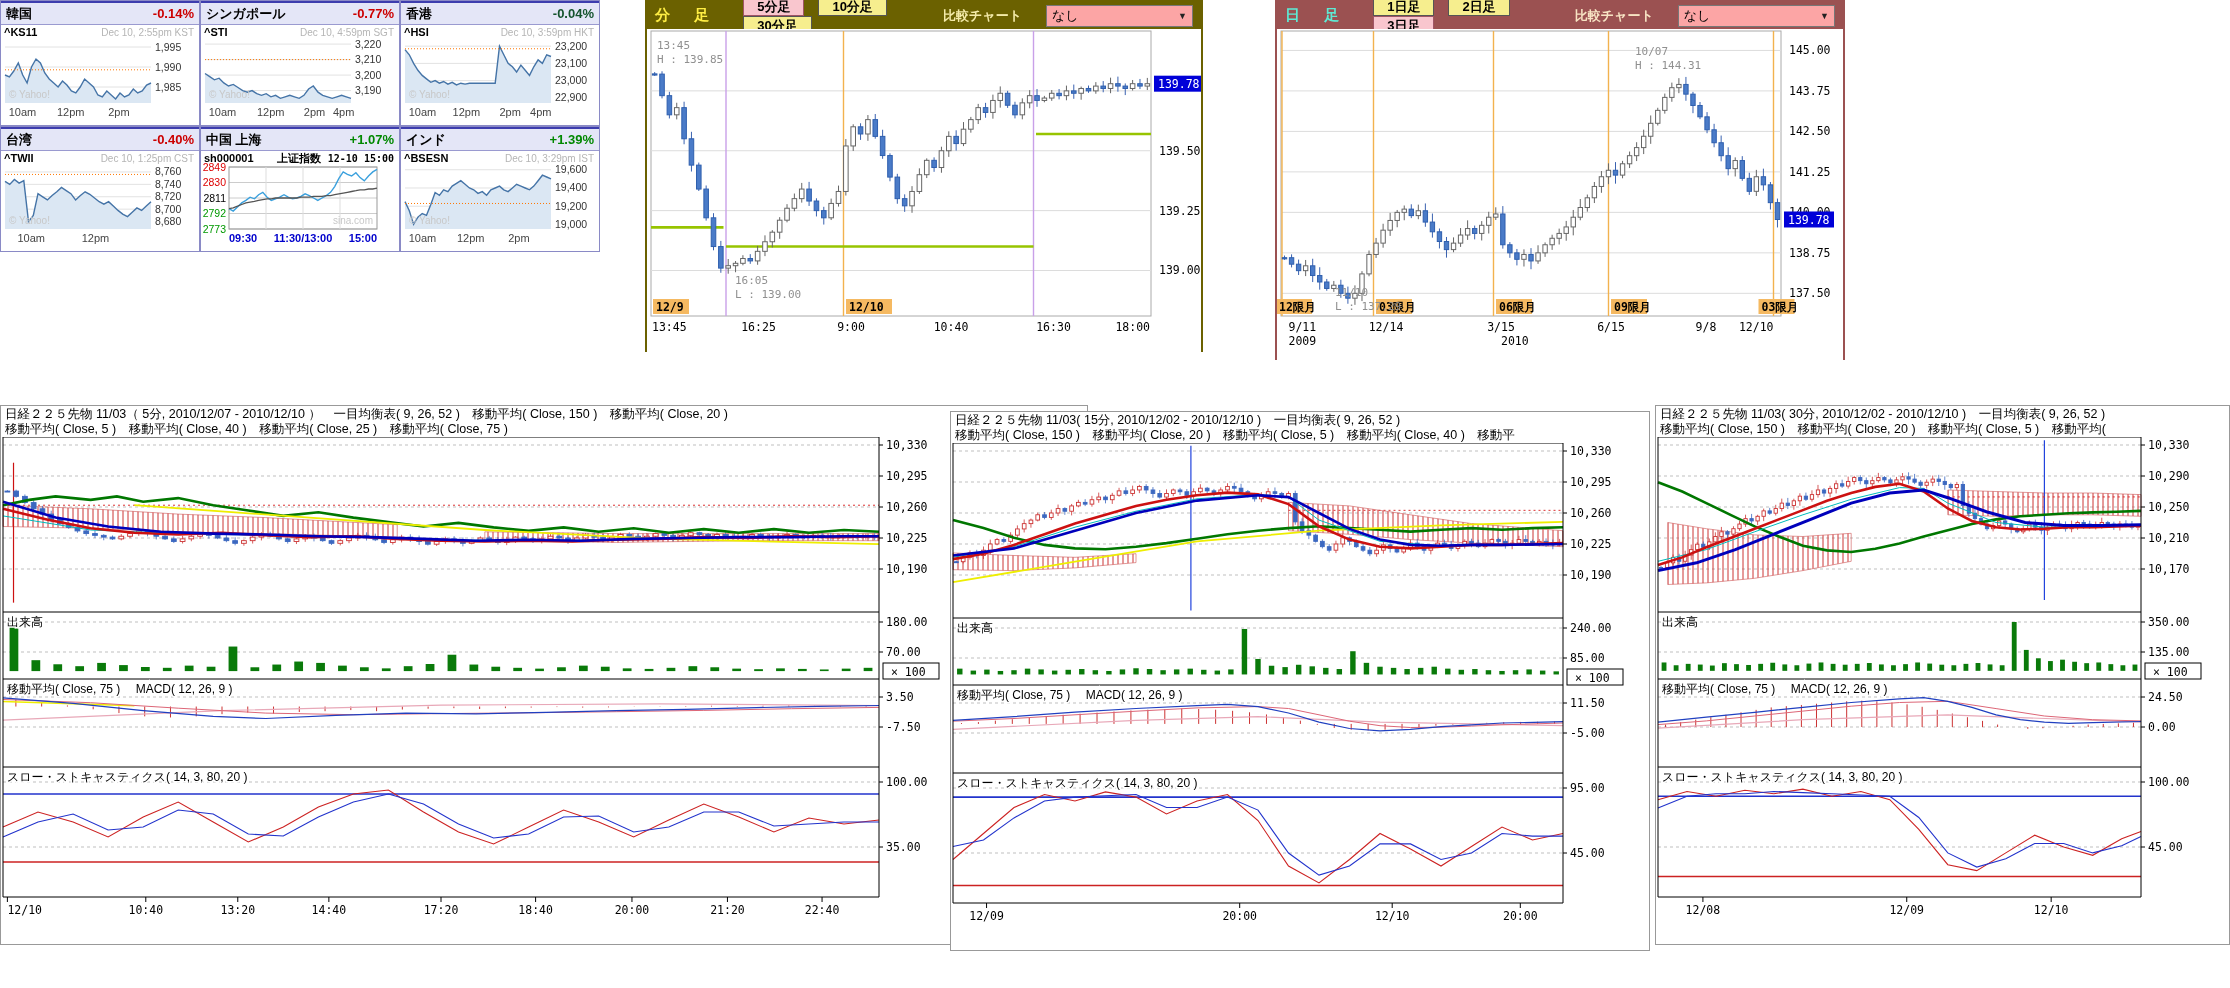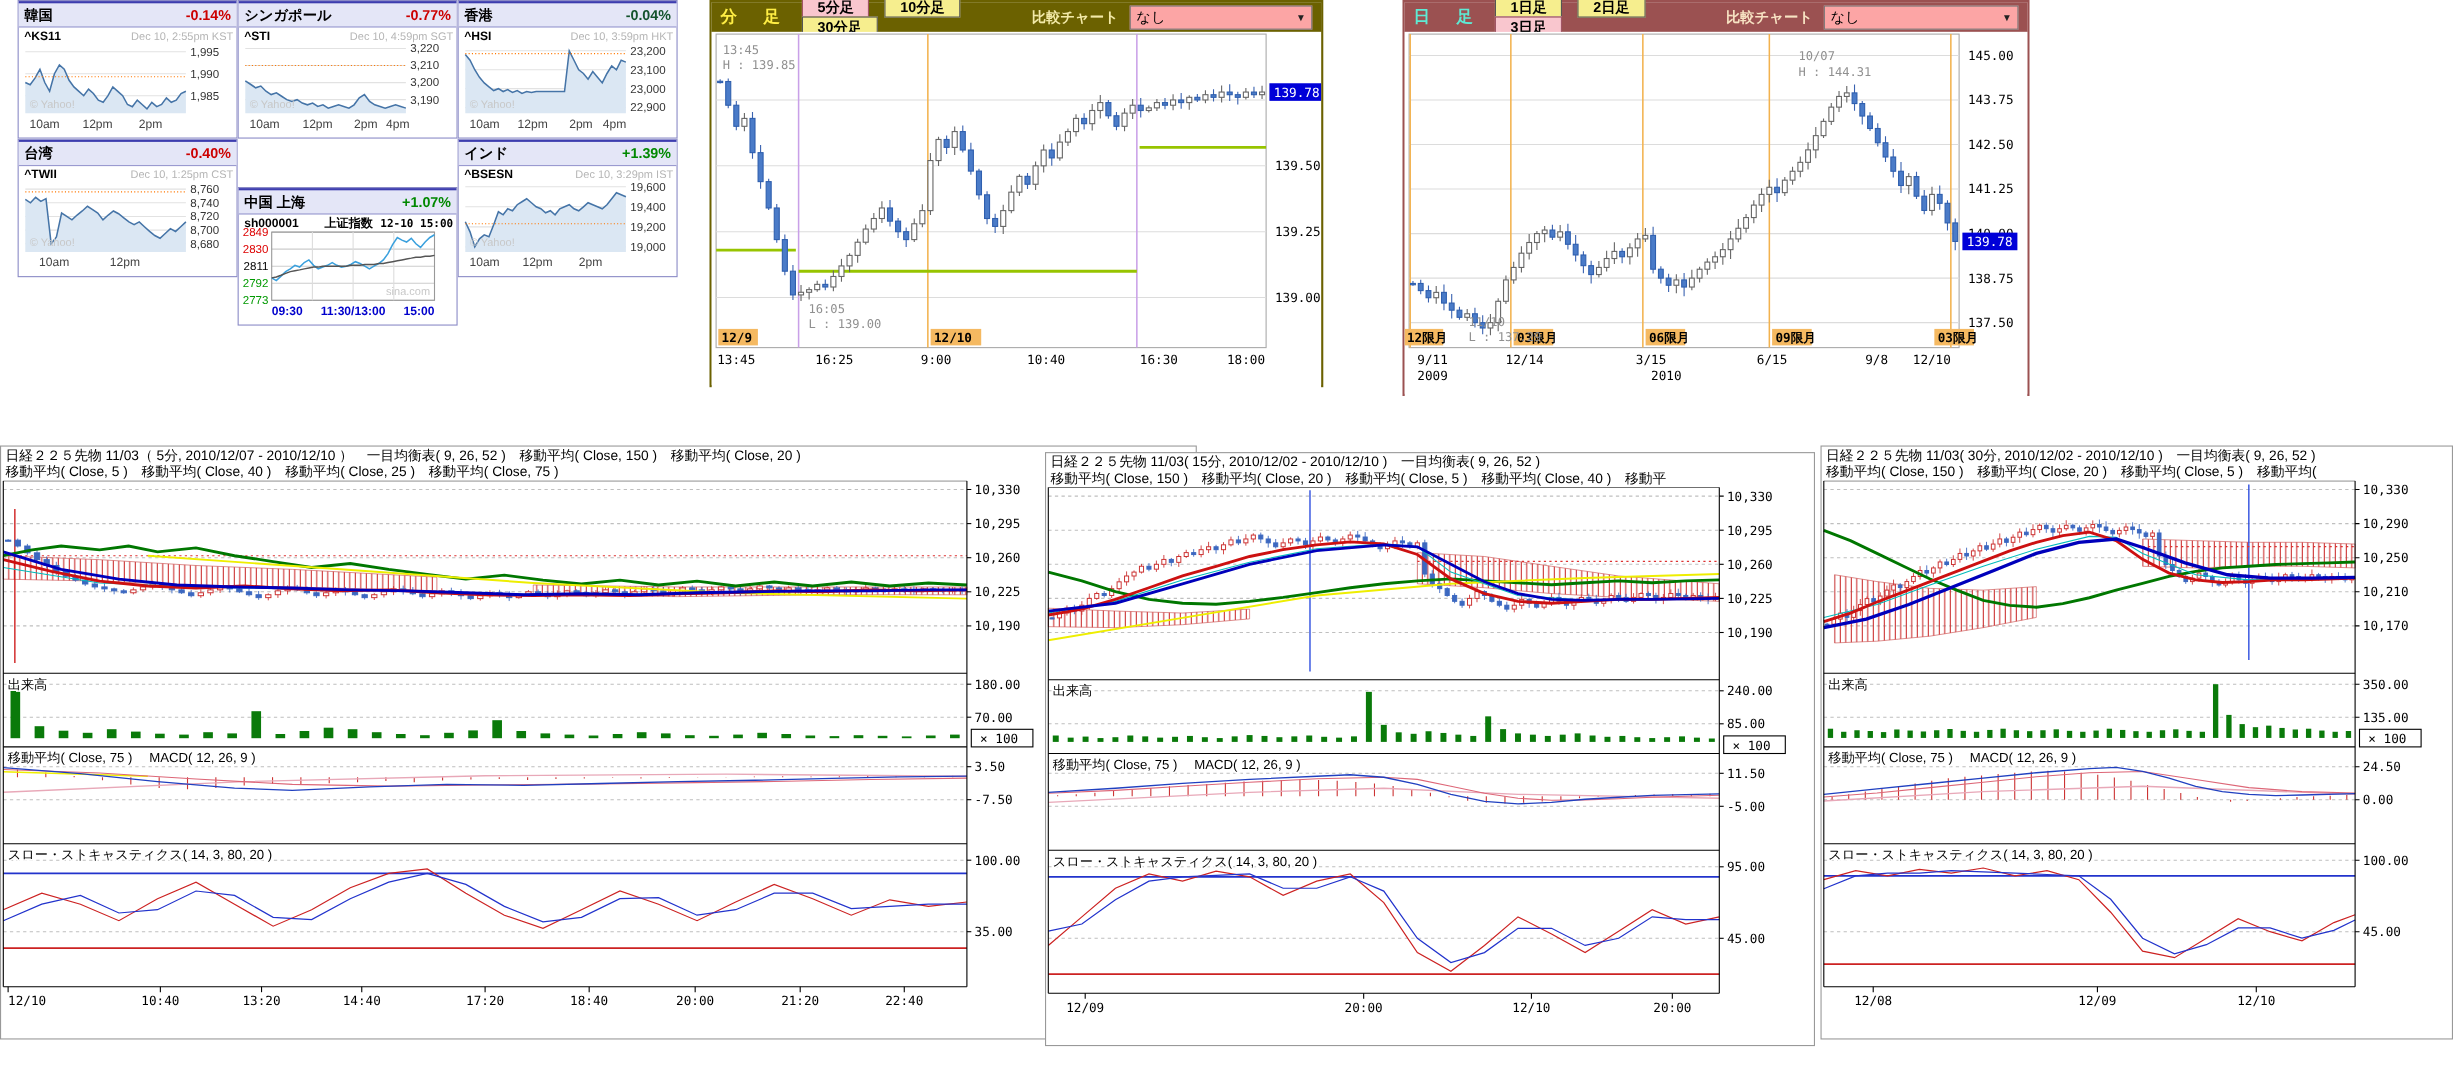--- a/index.html
+++ b/index.html
@@ -1,25 +1,25 @@
 <!DOCTYPE html>
 <html><head>
 <meta charset="utf-8">
 <style>
   html,body{margin:0;padding:0;background:#fff;font-family:"Liberation Sans","DejaVu Sans",sans-serif;}
   #stage{position:relative;width:2230px;height:988px;background:#fff;overflow:hidden;}
   
-  #miniGrid{position:absolute;left:16px;top:0;width:601px;height:253px;text-align:right;}
+  #miniGrid{position:absolute;left:0;top:0;width:601px;height:253px;}
   .tile{position:absolute;width:200px;height:126px;background:#fff;border:1px solid #8a8ac6;box-sizing:border-box;}
   .tile-h{height:21px;background:#e4e6f7;border-top:2px solid #3d3dae;border-bottom:1px solid #9a9ad0;
           display:flex;justify-content:space-between;align-items:center;padding:0 5px;font-size:13px;font-weight:bold;}
   .tile-h .pct{font-weight:bold;}
   
   .cwin{position:absolute;border:2px solid;background:#fff;box-sizing:border-box;}
-  .cwin-h{height:27px;display:flex;align-items:center;gap:10px;padding:0 8px;}
+  .cwin-h{height:27px;display:flex;align-items:center;gap:24px;padding:0 8px;}
   .cwin-title{font-size:15px;font-weight:bold;letter-spacing:10px;white-space:nowrap;}
   .tbtn{background:#f6ee8e;border:1px solid #555;padding:1px 13px;font-size:13px;font-weight:bold;cursor:pointer;white-space:nowrap;}
   .tbtn.active{background:#f9c6ce;border-color:#a05565;}
   .cmp-label{font-size:13px;font-weight:bold;margin-left:12px;white-space:nowrap;}
   .sel{background:#fca5a5;border:1px solid #777;font-size:13px;padding:1px 5px;display:inline-flex;justify-content:space-between;align-items:center;width:198px;height:18px;cursor:pointer;}
   .sel .arr{font-size:9px;color:#222;}
   .cwin-b{position:relative;background:#fff;}
   
   .twin{position:absolute;border:1px solid #999;background:#fff;box-sizing:border-box;}
   .twin-h{font-size:12.5px;line-height:15px;padding:1px 4px 0 4px;white-space:nowrap;overflow:hidden;color:#000;}
@@ -112,21 +112,21 @@
           <text x="154" y="61.66" font-size="10.5" fill="#333" font-family="&quot;Liberation Sans&quot;,sans-serif" text-anchor="start">8,700</text>
           <line x1="4" x2="150" y1="70.56" y2="70.56" stroke="#e2e2e2" stroke-width="1"></line>
           <text x="154" y="74.06" font-size="10.5" fill="#333" font-family="&quot;Liberation Sans&quot;,sans-serif" text-anchor="start">8,680</text>
           <polygon points="4.0,30.3 8.7,33.4 13.4,28.4 18.1,32.1 22.8,29.6 27.5,70.6 32.3,64.4 37.0,42.7 41.7,45.8 46.4,48.9 51.1,44.5 55.8,40.8 60.5,36.5 65.2,39.6 69.9,42.7 74.6,48.9 79.4,44.5 84.1,40.8 88.8,43.3 93.5,47.0 98.2,50.7 102.9,53.2 107.6,50.7 112.3,55.1 117.0,59.4 121.7,63.1 126.5,65.6 131.2,61.3 135.9,56.9 140.6,59.4 145.3,55.1 150.0,50.7 150,78 4,78" fill="#dbe7f3" stroke="none"></polygon>
           <polyline points="4.0,30.3 8.7,33.4 13.4,28.4 18.1,32.1 22.8,29.6 27.5,70.6 32.3,64.4 37.0,42.7 41.7,45.8 46.4,48.9 51.1,44.5 55.8,40.8 60.5,36.5 65.2,39.6 69.9,42.7 74.6,48.9 79.4,44.5 84.1,40.8 88.8,43.3 93.5,47.0 98.2,50.7 102.9,53.2 107.6,50.7 112.3,55.1 117.0,59.4 121.7,63.1 126.5,65.6 131.2,61.3 135.9,56.9 140.6,59.4 145.3,55.1 150.0,50.7" fill="none" stroke="#4574a7" stroke-width="1.4"></polyline>
           <line x1="4" x2="150" y1="23.44" y2="23.44" stroke="#ff7700" stroke-width="1" stroke-dasharray="1,2"></line>
           <text x="30.279999999999998" y="91" font-size="11" fill="#444" font-family="&quot;Liberation Sans&quot;,sans-serif" text-anchor="middle" font-weight="normal">10am</text>
           <text x="94.52" y="91" font-size="11" fill="#444" font-family="&quot;Liberation Sans&quot;,sans-serif" text-anchor="middle" font-weight="normal">12pm</text>
           <text x="8" y="73" font-size="10" fill="#c8c8c8" font-family="&quot;Liberation Sans&quot;,sans-serif" text-anchor="start">© Yahoo!</text>
         </svg></div>
-      <div class="tile" style="left: 200px; top: 126px; margin-top: 44px;"><div class="tile-h">
+      <div class="tile" style="left: 200px; top: 126px;"><div class="tile-h">
           <span>中国 上海</span>
           <span class="pct" style="color: rgb(0, 136, 0);">+1.07%</span>
         </div><svg width="196" height="102">
           <text x="3" y="11" font-size="11" fill="#000" font-family="&quot;Liberation Sans&quot;,sans-serif" font-weight="bold">sh000001</text>
           <text x="98" y="11" font-size="11" fill="#000" font-family="&quot;Liberation Sans&quot;,sans-serif" text-anchor="middle" font-weight="bold">上证指数</text>
           <text x="193" y="11" font-size="10" fill="#000" font-family="&quot;DejaVu Sans Mono&quot;,&quot;Liberation Mono&quot;,monospace" text-anchor="end" font-weight="bold">12-10 15:00</text>
           <line x1="28" x2="176" y1="16" y2="16" stroke="#cccccc" stroke-width="1"></line>
           <text x="25" y="19.5" font-size="10.5" fill="#dd0000" font-family="&quot;Liberation Sans&quot;,sans-serif" text-anchor="end">2849</text>
           <line x1="28" x2="176" y1="31.5" y2="31.5" stroke="#cccccc" stroke-width="1"></line>
           <text x="25" y="35" font-size="10.5" fill="#dd0000" font-family="&quot;Liberation Sans&quot;,sans-serif" text-anchor="end">2830</text>

